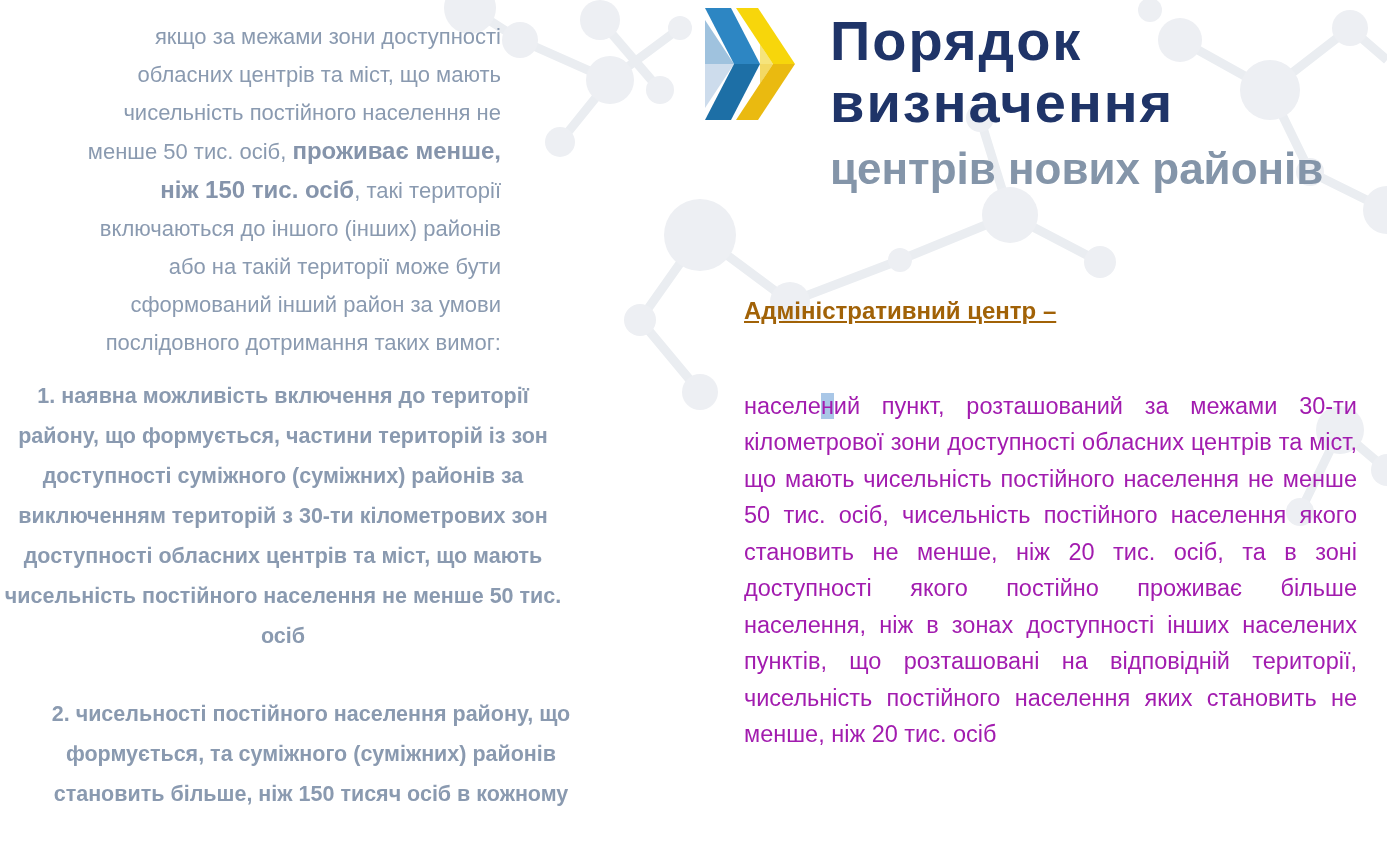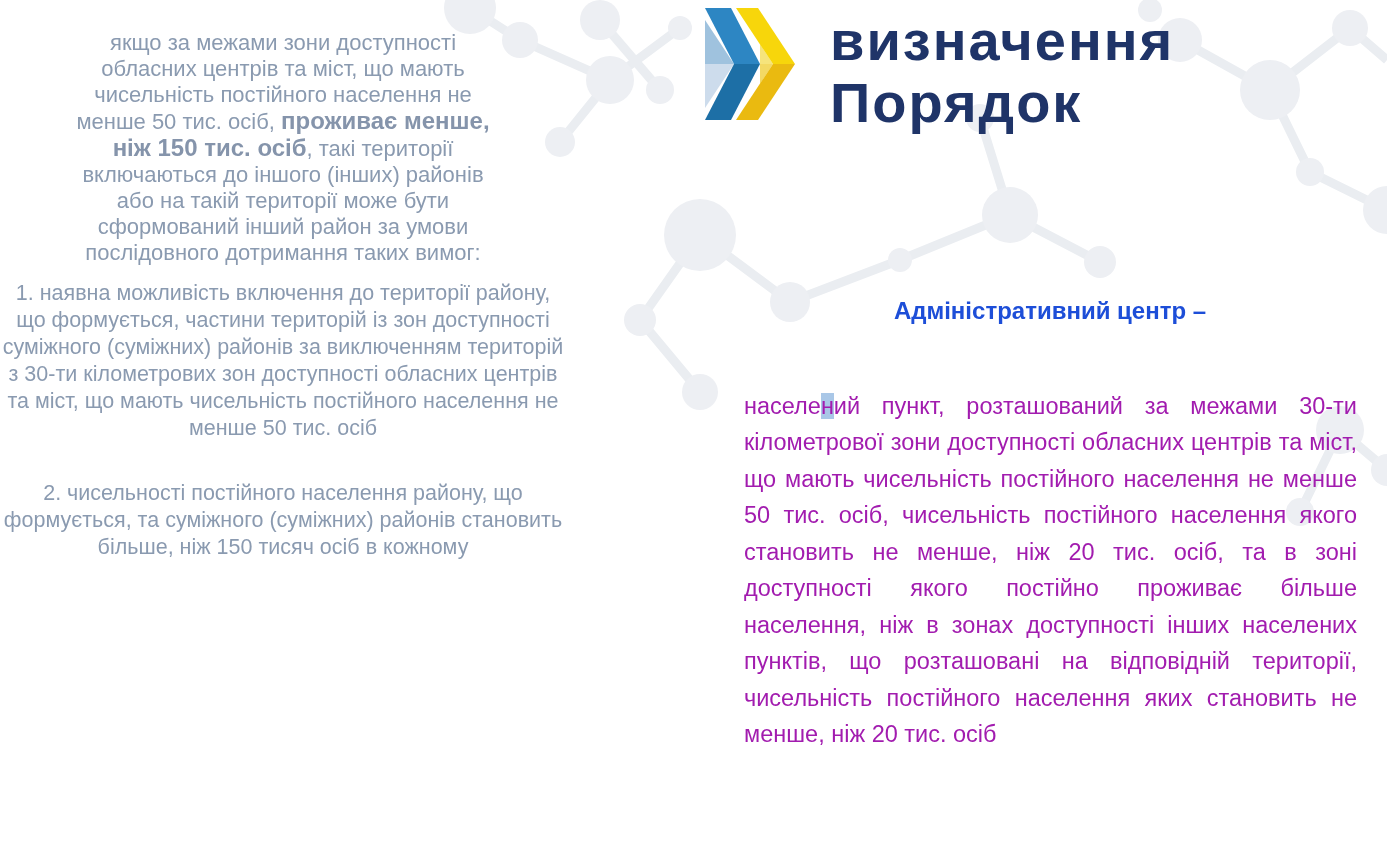--- a/index.html
+++ b/index.html
@@ -6,39 +6,39 @@
   body{
     width:1387px;height:862px;position:relative;overflow:hidden;
     background:#ffffff;
     font-family:"Liberation Sans", sans-serif;
   }
   .bg-pattern{position:absolute;left:0;top:0;width:1387px;height:862px;z-index:0;}
   .content{position:absolute;left:0;top:0;width:1387px;height:862px;z-index:1;}
 
   
   .left-col{position:absolute;left:0;top:14px;width:566px;color:#8a9ab0;}
-  .intro{width:436px;margin:16px auto 14px auto;text-align:center;
-         font-size:22px;line-height:26px;}
+  .intro{width:436px;margin:4px auto 14px auto;text-align:right;
+         font-size:22px;line-height:38px;}
   .intro b{font-size:24px;color:#8594ab;}
   .item{width:566px;margin:4px auto;text-align:center;
-        font-size:21.5px;line-height:27px;}
+        font-size:21.5px;line-height:40px;font-weight:bold;}
   .item-1{margin-bottom:38px;}
-  .item-2{margin-bottom:48px;}
+  .item-2{margin-bottom:48px;padding-left:28px;}
 
   
   .logo{position:absolute;left:698px;top:6px;width:112px;height:118px;}
   .title{position:absolute;left:830px;top:10px;
          font-size:56px;font-weight:bold;letter-spacing:2px;
          color:#1f3468;line-height:62px;white-space:nowrap;}
   .subtitle{position:absolute;left:830px;top:144px;
             font-size:44px;font-weight:bold;color:#8495a9;white-space:nowrap;}
 
   
   .right-heading{position:absolute;left:744px;top:297px;width:612px;
-                 text-align:center;font-size:24px;font-weight:bold;color:#1d4ed8;}
+                 font-size:24px;font-weight:bold;color:#a16207;text-decoration:underline;}
   .right-body{position:absolute;left:744px;top:364px;width:613px;
               text-align:justify;font-size:23.5px;line-height:36.5px;color:#a21caf;}
   .hl{background:#a9c7e7;}
 </style>
 </head>
 <body>
 
 <svg class="bg-pattern" viewBox="0 0 1387 862" xmlns="http://www.w3.org/2000/svg" aria-hidden="true">
   <g stroke-width="9" fill="none" stroke="#eaedf1">
     <path d="M520,40 L610,80 L560,142 M520,40 L470,8 M610,80 L680,28"></path>
@@ -89,21 +89,22 @@
     <polygon points="62,58 75,58 62,78" fill="#f3d964"></polygon>
     <polygon points="38,2 60,2 97,58 75,58" fill="#f7d60b"></polygon>
     <polygon points="75,58 97,58 60,114 38,114" fill="#eaba10"></polygon>
     <polygon points="7,14 36,58 7,58" fill="#9fc2de"></polygon>
     <polygon points="7,58 36,58 7,102" fill="#cddcec"></polygon>
     <polygon points="7,2 33,2 62,58 36,58" fill="#2d86c3"></polygon>
     <polygon points="36,58 62,58 33,114 7,114" fill="#1d6fa6"></polygon>
   </svg>
 
   <div class="title">
+    <div>Порядок</div>
     <div>визначення</div>
-    <div>Порядок</div>
   </div>
+  <div class="subtitle">центрів нових районів</div>
 
   <div class="right-heading">Адміністративний центр –</div>
 
   <p class="right-body"><span>населе</span><span class="hl">н</span><span>ий пункт, розташований за межами 30-ти кілометрової зони доступності обласних центрів та міст, що мають чисельність постійного населення не менше 50 тис. осіб, чисельність постійного населення якого становить не менше, ніж 20 тис. осіб, та в зоні доступності якого постійно проживає більше населення, ніж в зонах доступності інших населених пунктів, що розташовані на відповідній території, чисельність постійного населення яких становить не менше, ніж 20 тис. осіб</span></p>
 
 </div>
 
 </body></html>

